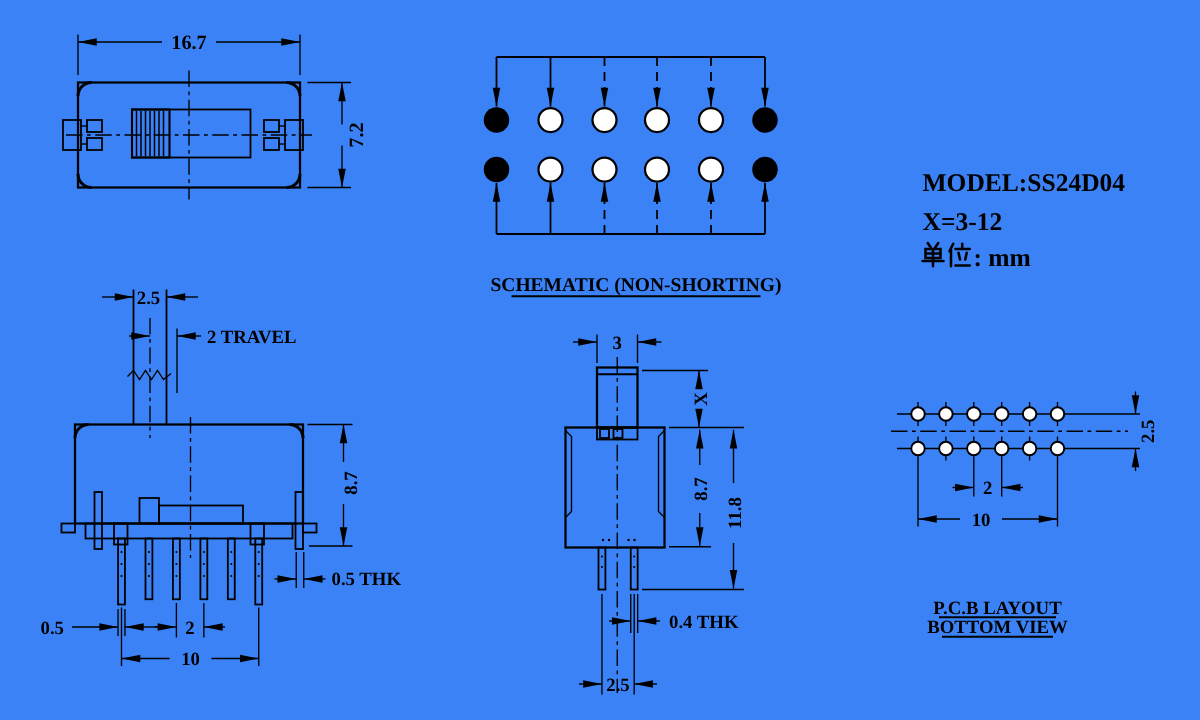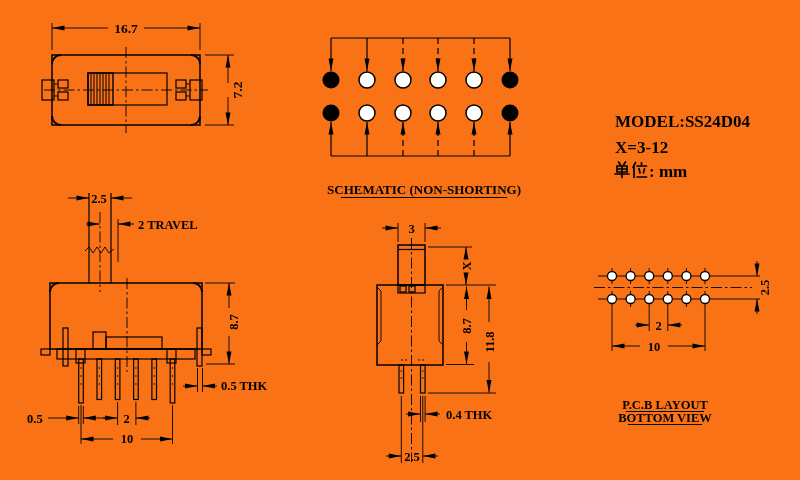--- a/index.html
+++ b/index.html
@@ -1,16 +1,16 @@
 <!DOCTYPE html>
 <html><head>
 <meta charset="utf-8">
 <style>
   html,body{margin:0;padding:0;background:#fff;}
-  #canvas{position:relative;width:800px;height:480px;background:#f97316;overflow:hidden;}
+  #canvas{position:relative;width:800px;height:480px;background:#3b82f6;overflow:hidden;}
   svg{display:block;}
   .ol{stroke:#000;stroke-width:1.5;fill:none;}
   .ol2{stroke:#000;stroke-width:1.2;fill:none;}
   .tl{stroke:#000;stroke-width:0.9;fill:none;}
   .cl{stroke:#000;stroke-width:0.9;fill:none;stroke-dasharray:11 3 2.5 3;}
   .dsh{stroke:#000;stroke-width:1.2;fill:none;stroke-dasharray:6 4;}
   .sol{stroke:#000;stroke-width:1.2;fill:none;}
   .wfill{fill:#fff;stroke:#000;}
   .glyph{stroke:#000;stroke-width:1.7;fill:none;stroke-linecap:round;}
   text{font-family:"Liberation Serif","DejaVu Serif",serif;font-weight:bold;fill:#000;}

